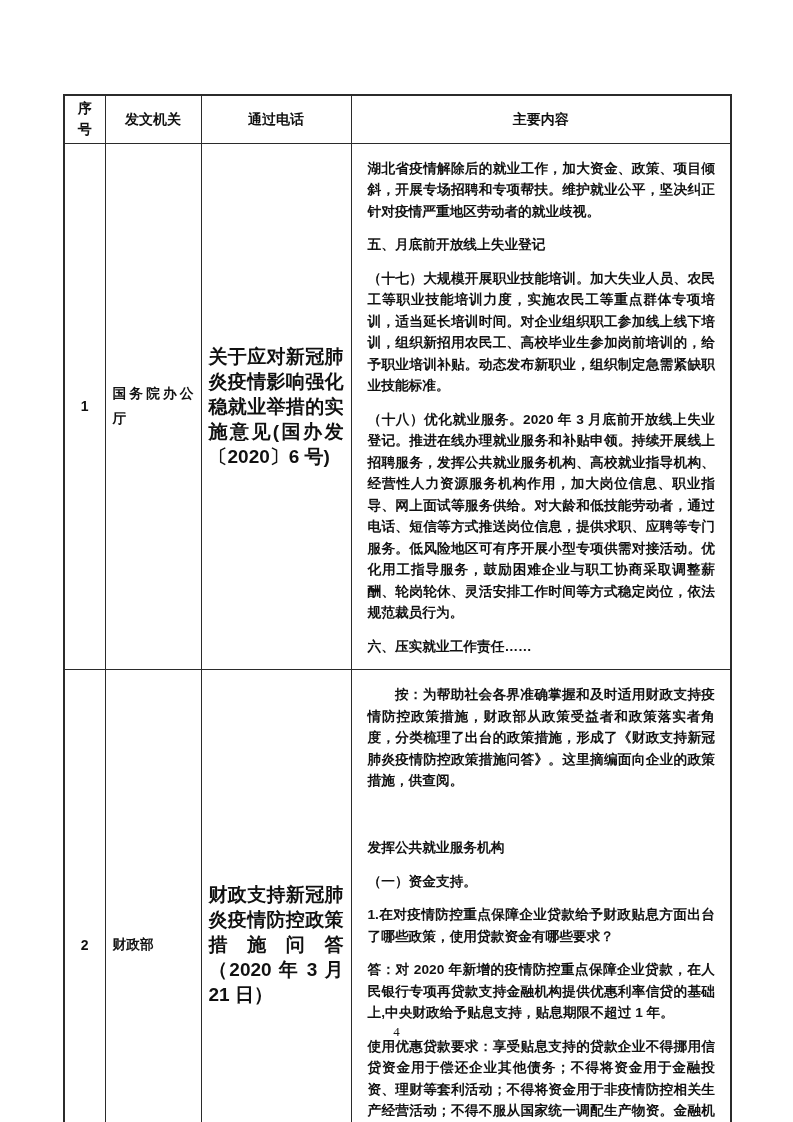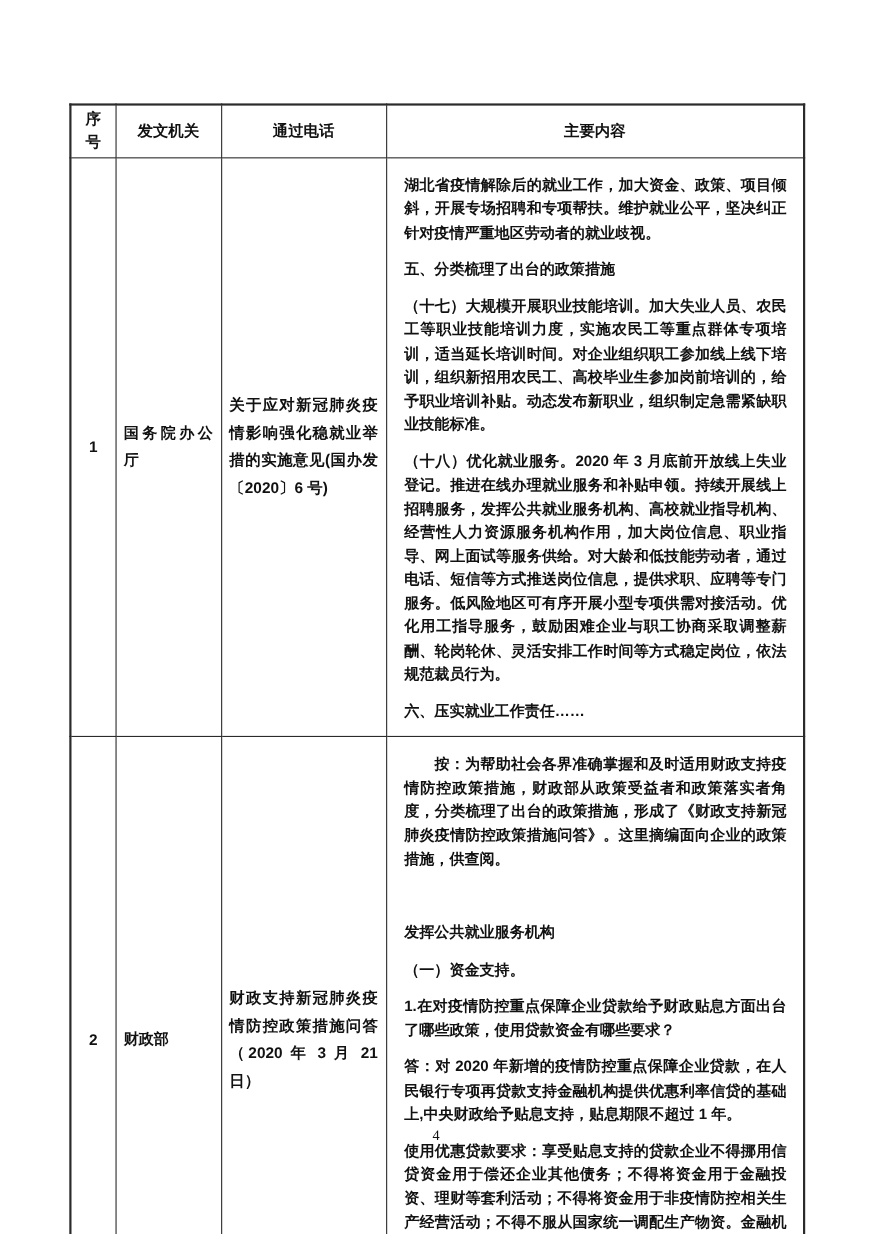--- a/index.html
+++ b/index.html
@@ -51,21 +51,21 @@
   td.cell-agency {
     vertical-align: middle;
     text-align: justify;
     font-size: 13.7px;
     line-height: 25px;
     padding: 14px 7px;
   }
   td.cell-docname {
     vertical-align: middle;
     text-align: justify;
-    font-size: 14px;
+    font-size: 19px;
     line-height: 25px;
     padding: 0 7px;
   }
   td.cell-content {
     vertical-align: top;
     padding: 2px 3px 0 4px;
   }
   .content {
     font-size: 13.7px;
     line-height: 21.5px;
@@ -110,21 +110,21 @@
       </tr>
     </thead>
     <tbody>
       <tr class="row-1">
         <td class="cell-index">1</td>
         <td class="cell-agency">国务院办公厅</td>
         <td class="cell-docname">关于应对新冠肺炎疫情影响强化稳就业举措的实施意见(国办发〔2020〕6 号)</td>
         <td class="cell-content">
           <div class="content">
               <p class="para">湖北省疫情解除后的就业工作，加大资金、政策、项目倾斜，开展专场招聘和专项帮扶。维护就业公平，坚决纠正针对疫情严重地区劳动者的就业歧视。</p>
-              <p class="para">五、分类梳理了出台的政策措施</p>
+              <p class="para">五、月底前开放线上失业登记</p>
               <p class="para">（十七）大规模开展职业技能培训。加大失业人员、农民工等职业技能培训力度，实施农民工等重点群体专项培训，适当延长培训时间。对企业组织职工参加线上线下培训，组织新招用农民工、高校毕业生参加岗前培训的，给予职业培训补贴。动态发布新职业，组织制定急需紧缺职业技能标准。</p>
               <p class="para">（十八）优化就业服务。2020 年 3 月底前开放线上失业登记。推进在线办理就业服务和补贴申领。持续开展线上招聘服务，发挥公共就业服务机构、高校就业指导机构、经营性人力资源服务机构作用，加大岗位信息、职业指导、网上面试等服务供给。对大龄和低技能劳动者，通过电话、短信等方式推送岗位信息，提供求职、应聘等专门服务。低风险地区可有序开展小型专项供需对接活动。优化用工指导服务，鼓励困难企业与职工协商采取调整薪酬、轮岗轮休、灵活安排工作时间等方式稳定岗位，依法规范裁员行为。</p>
               <p class="para">六、压实就业工作责任……</p>
             </div>
         </td>
       </tr>
       <tr class="row-2">
         <td class="cell-index">2</td>
         <td class="cell-agency">财政部</td>
         <td class="cell-docname">财政支持新冠肺炎疫情防控政策措施问答（2020 年 3 月 21 日）</td>

